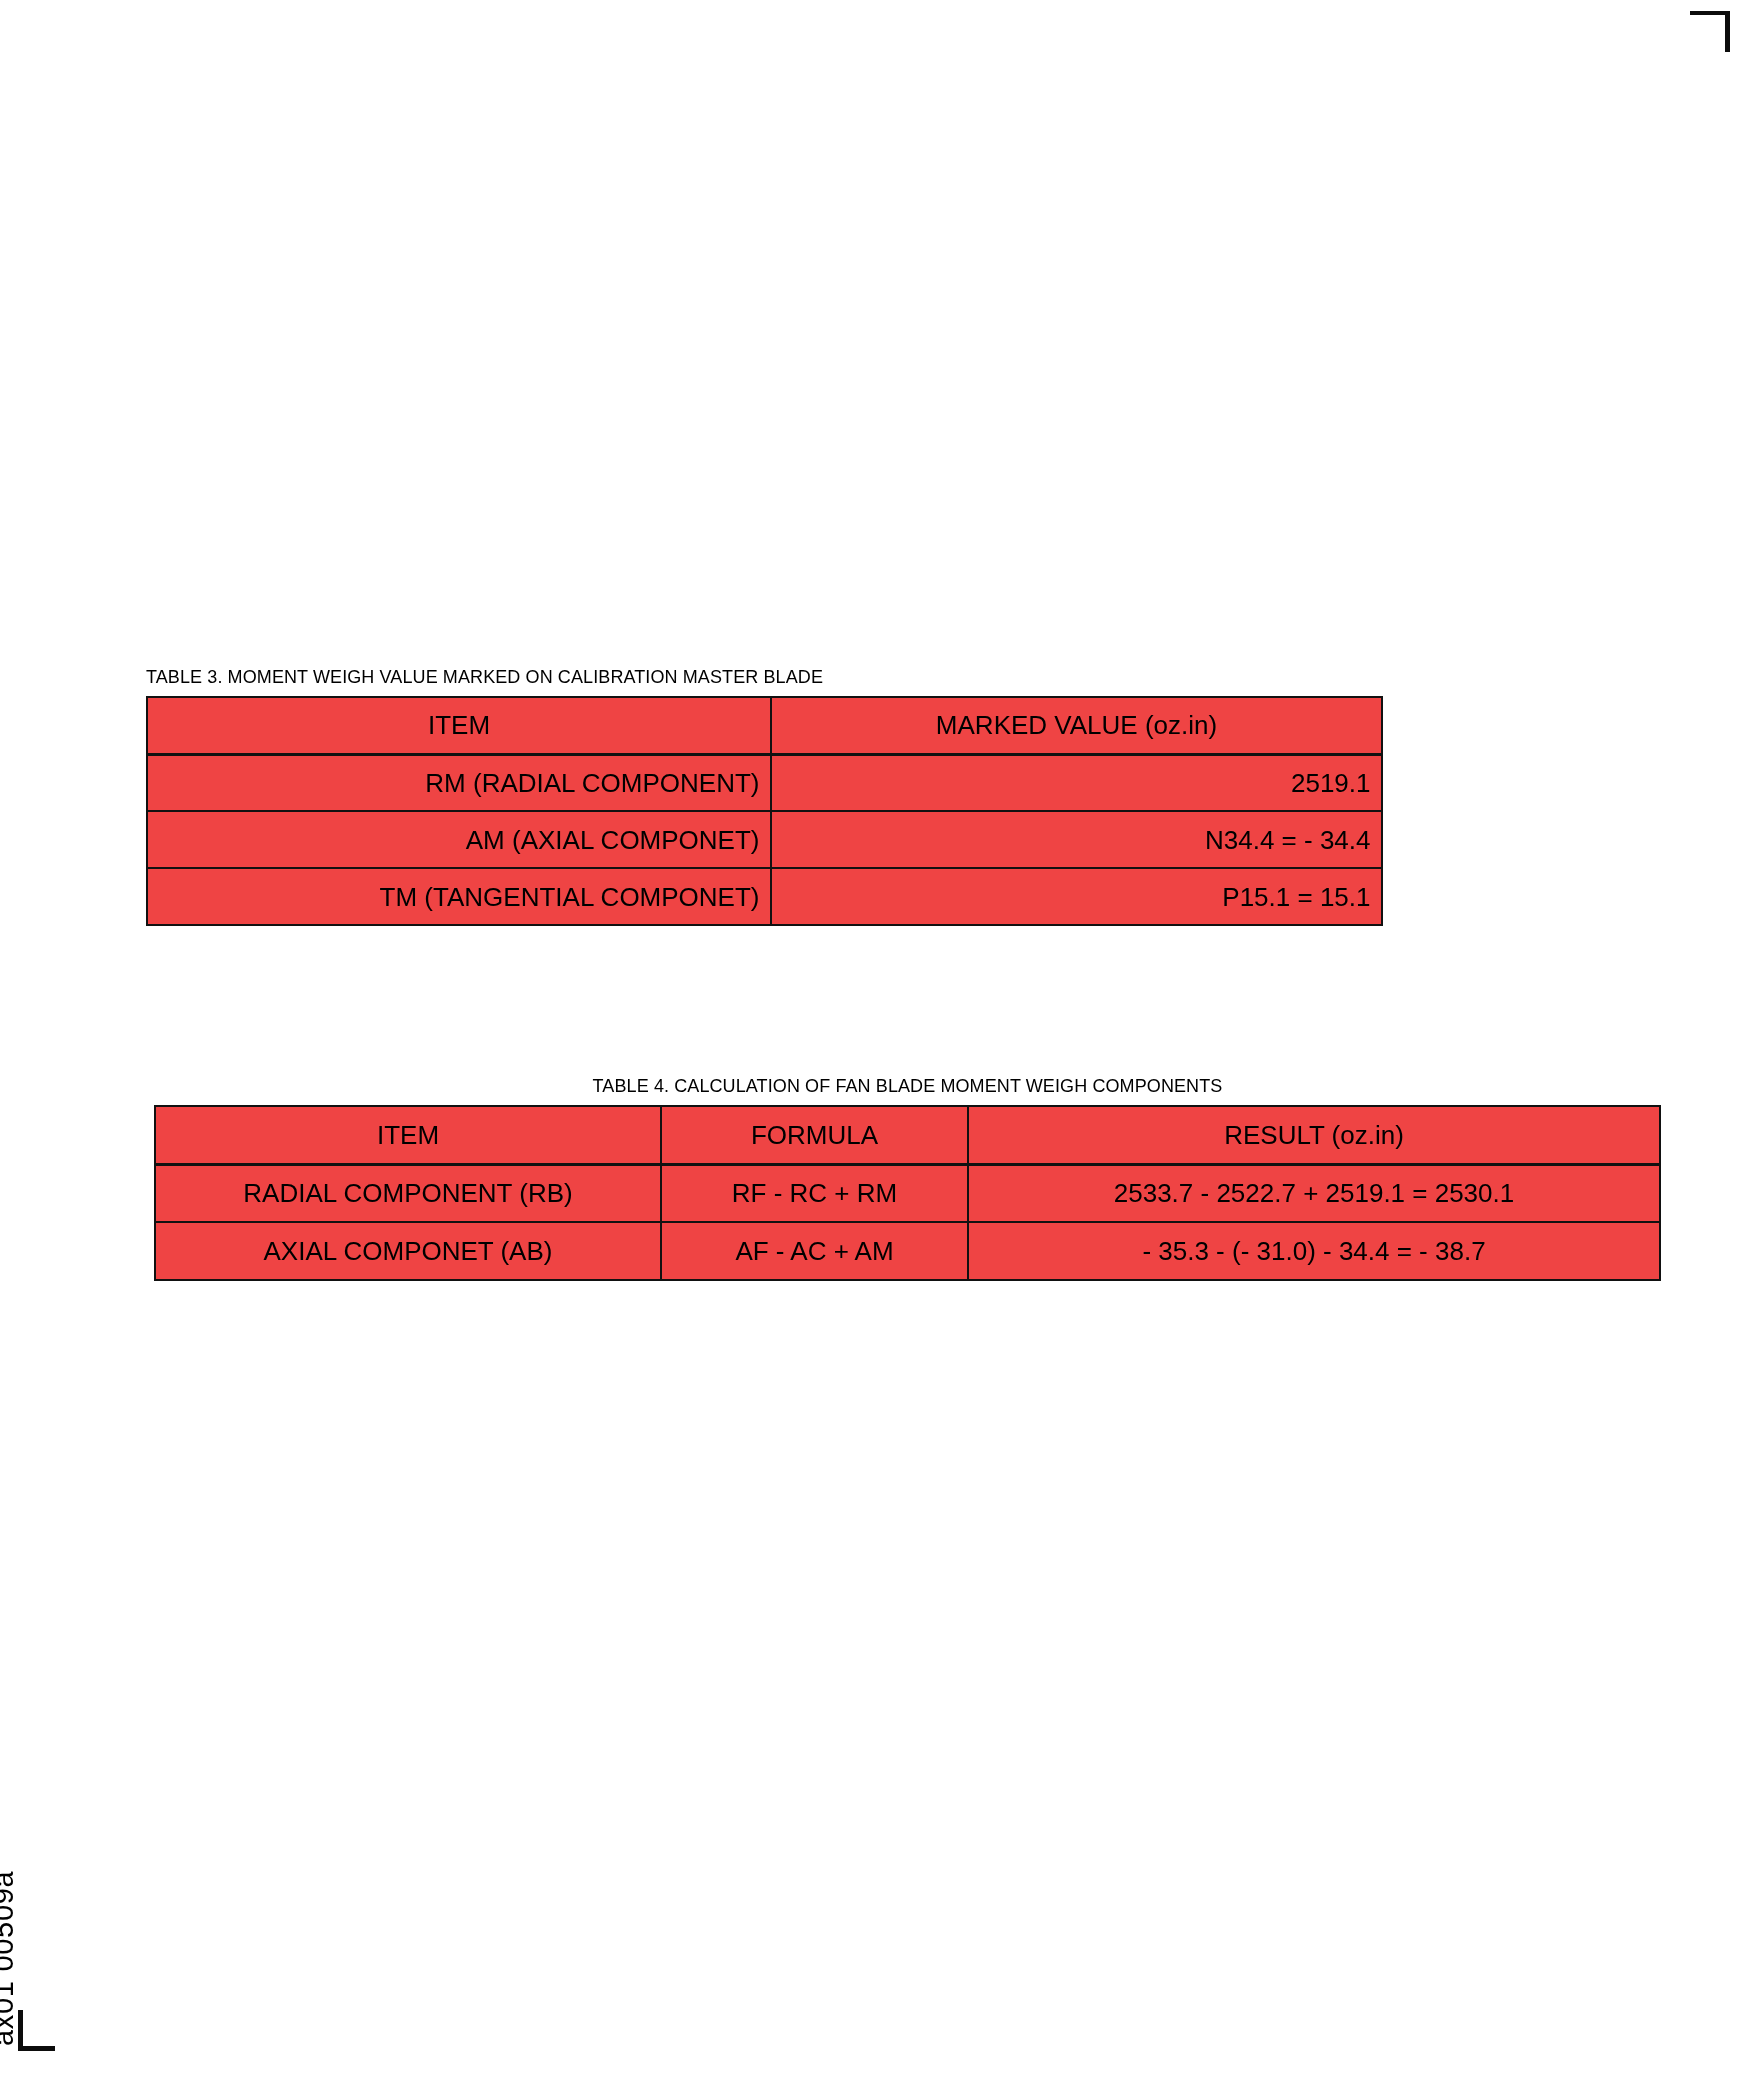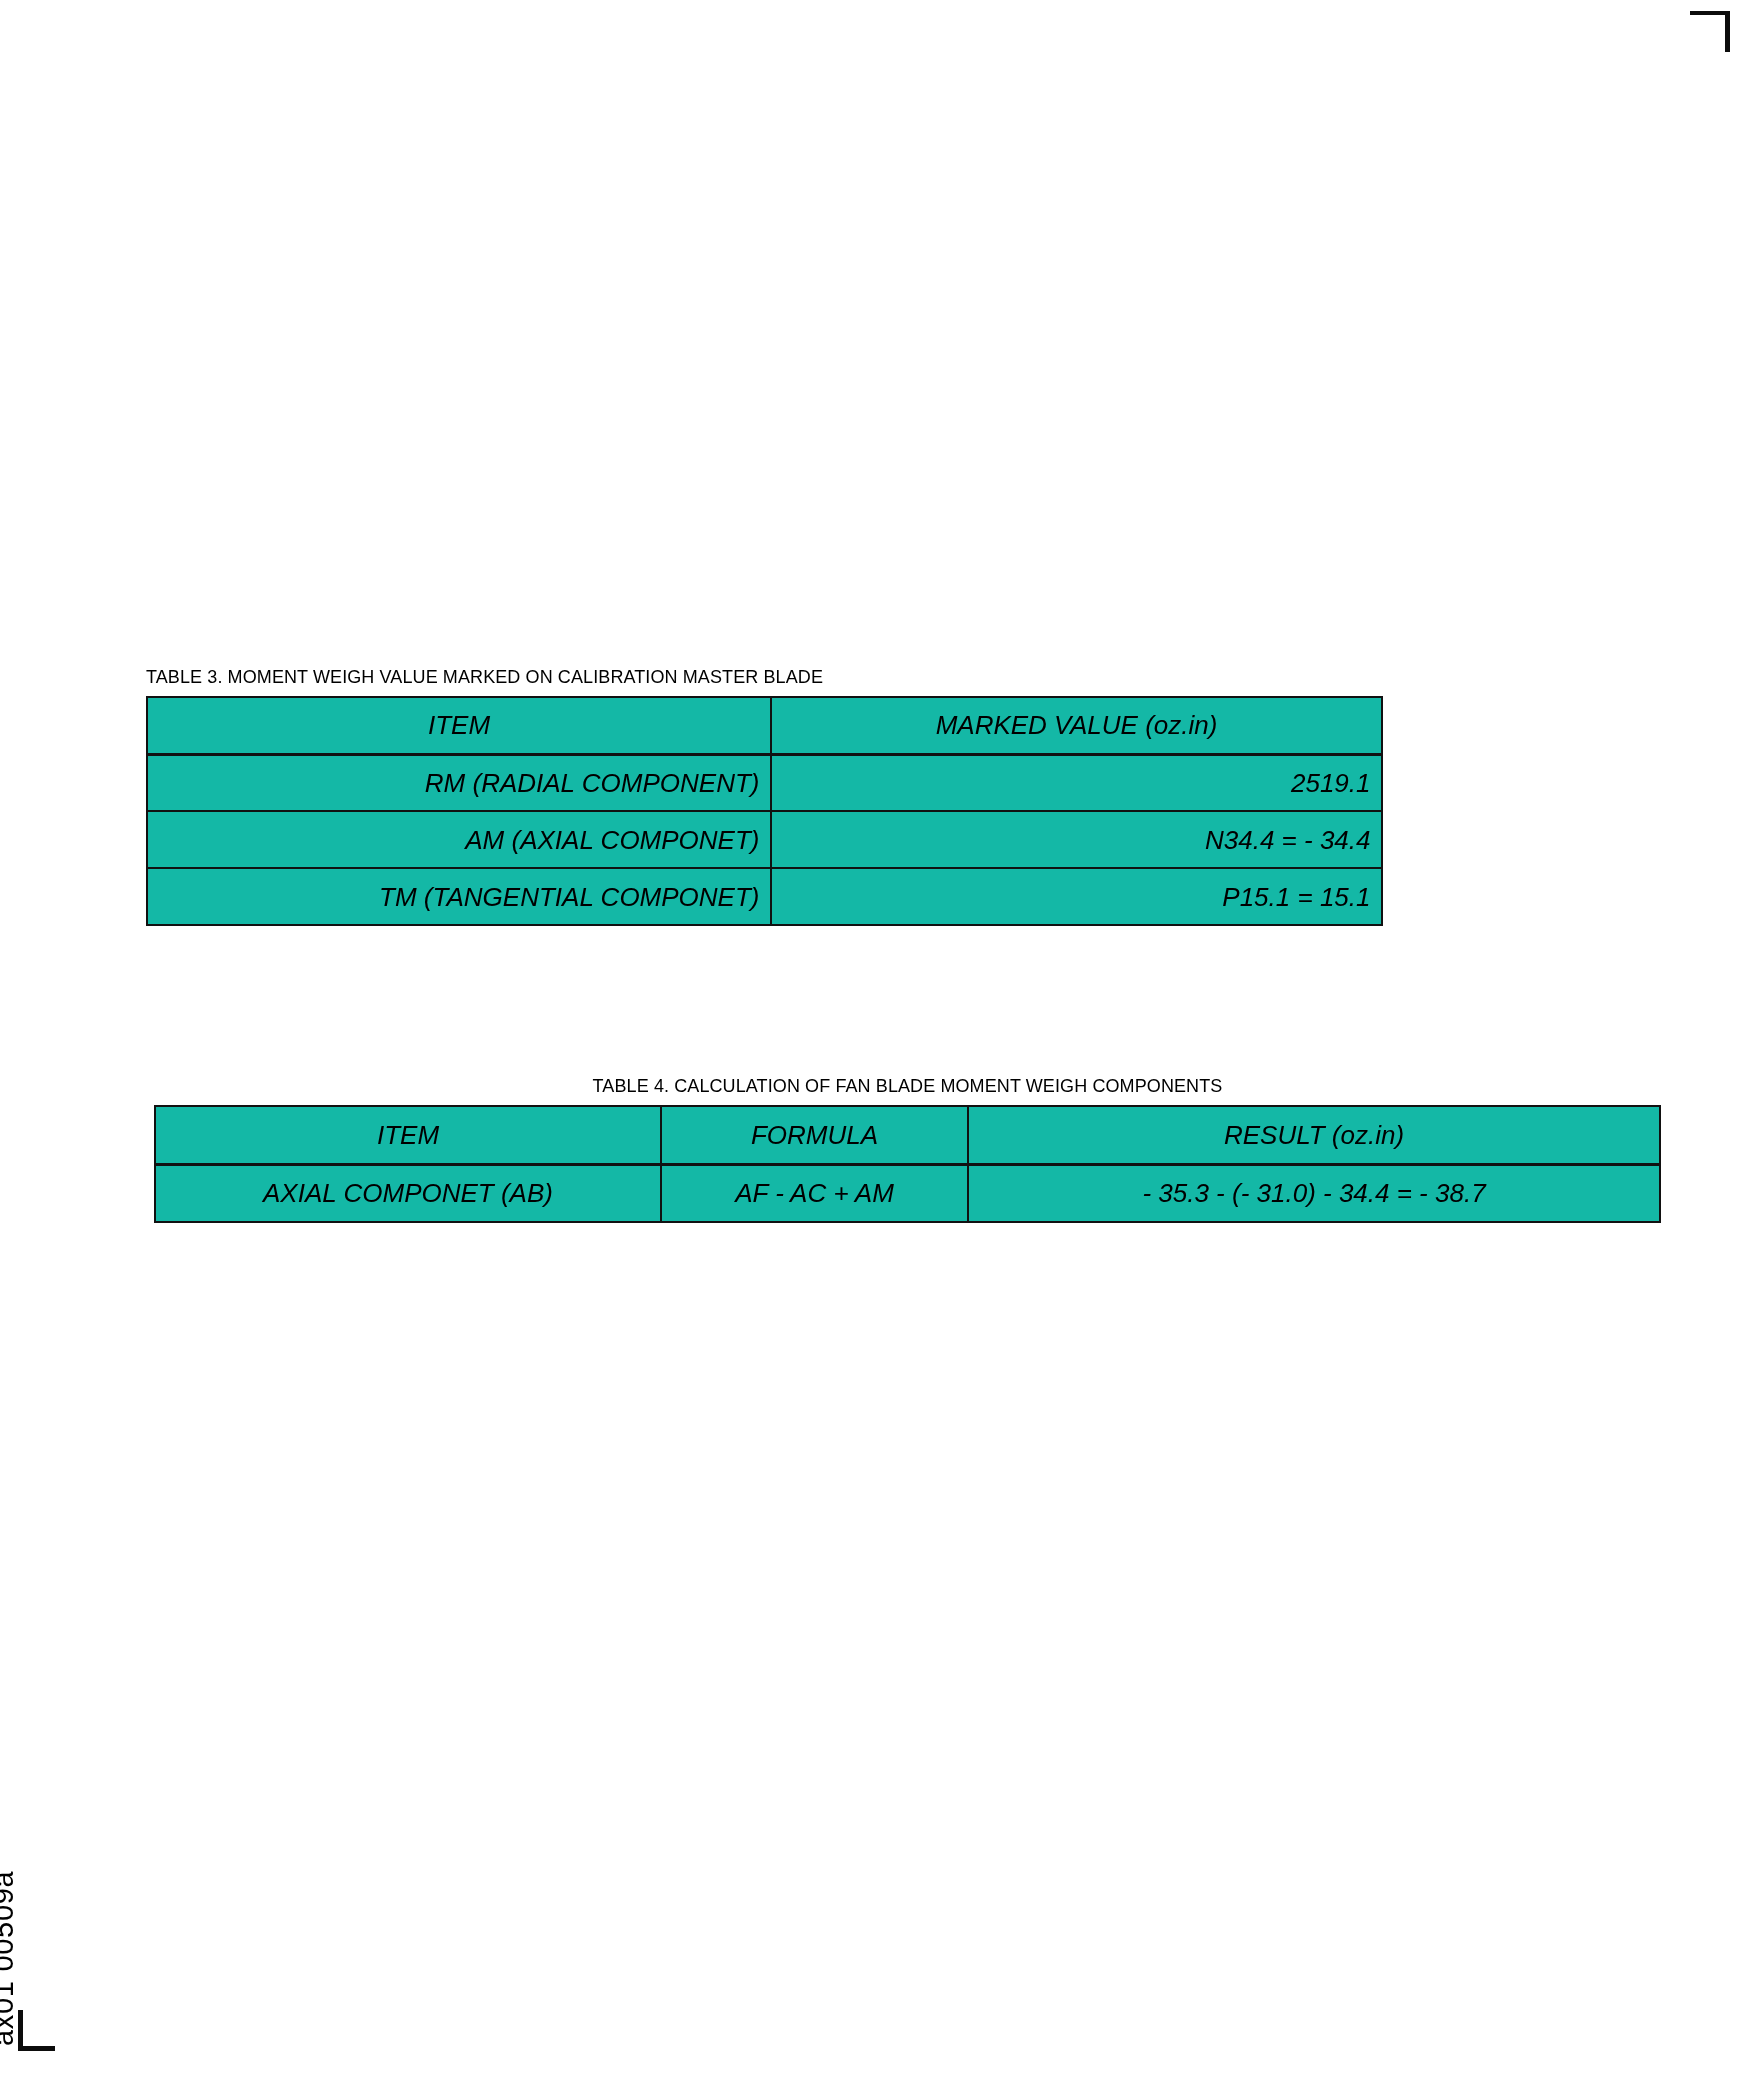--- a/index.html
+++ b/index.html
@@ -81,22 +81,21 @@
     white-space: nowrap;
     margin-bottom: 9.2px;
   }
   .cap-left   { text-align: left; }
   .cap-center { text-align: center; }
 
   table.grid {
     border-collapse: collapse;
     table-layout: fixed;
     border: 2.6px solid #0d0d0d;
-    background: #14b8a6;
-    font-style: italic;
+    background: #ef4444;
   }
   table.grid td,
   table.grid th {
     border: 2px solid #111111;
     font-size: 26px;
     font-weight: normal;
     line-height: 1.1;
     padding: 12.5px 10.5px;
     height: 38px;
     box-sizing: border-box;
@@ -191,20 +190,25 @@
       </colgroup>
       <thead>
         <tr>
           <td class="c-center">ITEM</td>
           <td class="c-center">FORMULA</td>
           <td class="c-center">RESULT (oz.in)</td>
         </tr>
       </thead>
       <tbody>
         <tr>
+          <td class="c-center">RADIAL COMPONENT (RB)</td>
+          <td class="c-center">RF - RC + RM</td>
+          <td class="c-center">2533.7 - 2522.7 + 2519.1 = 2530.1</td>
+        </tr>
+        <tr>
           <td class="c-center">AXIAL COMPONET (AB)</td>
           <td class="c-center">AF - AC + AM</td>
           <td class="c-center">- 35.3 - (- 31.0) - 34.4 = - 38.7</td>
         </tr>
       </tbody>
     </table>
   </div>
 
 </div>
 

